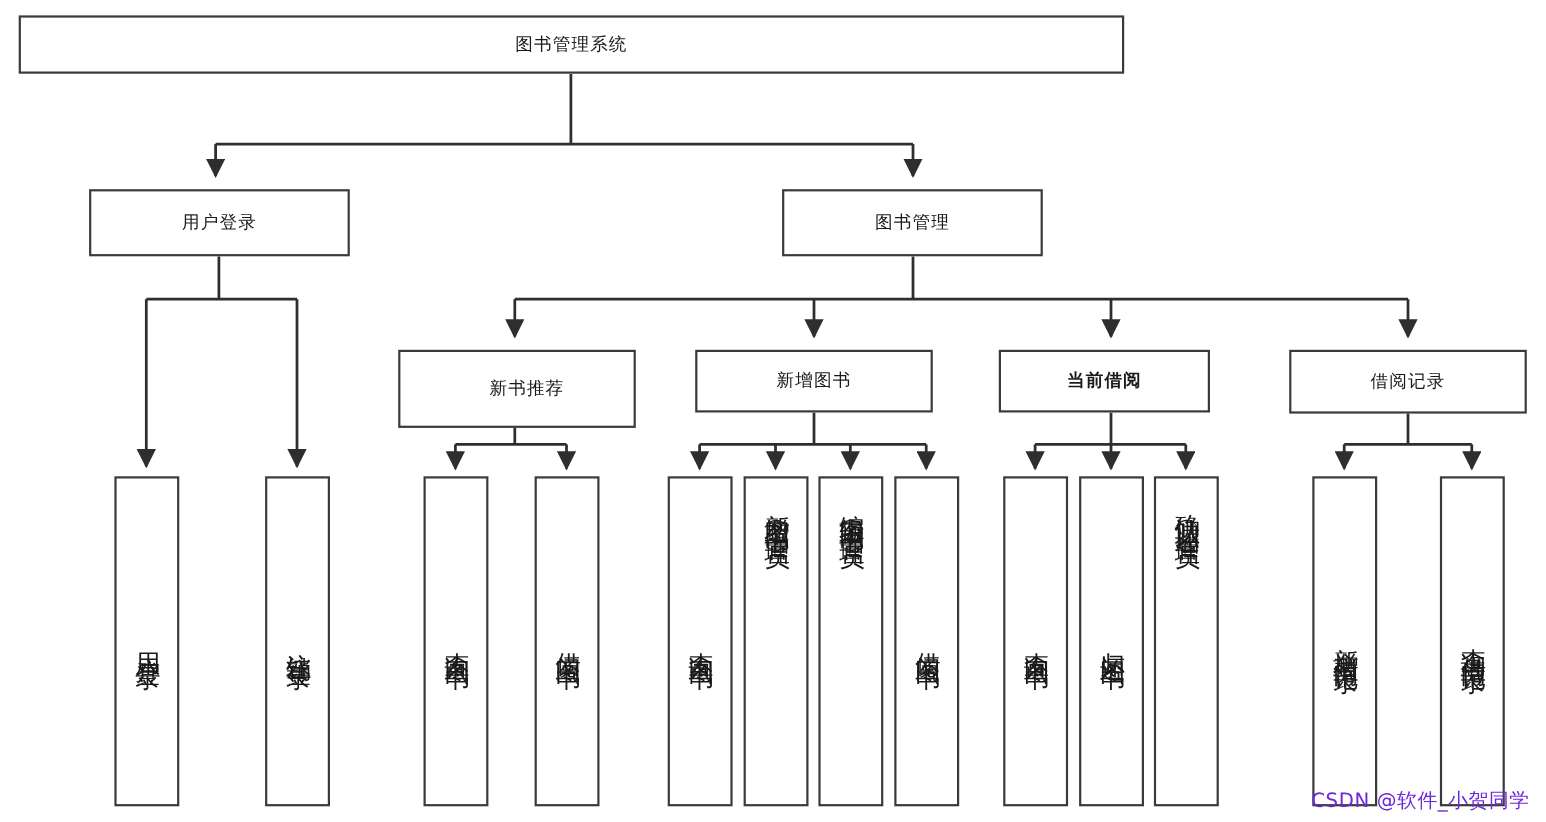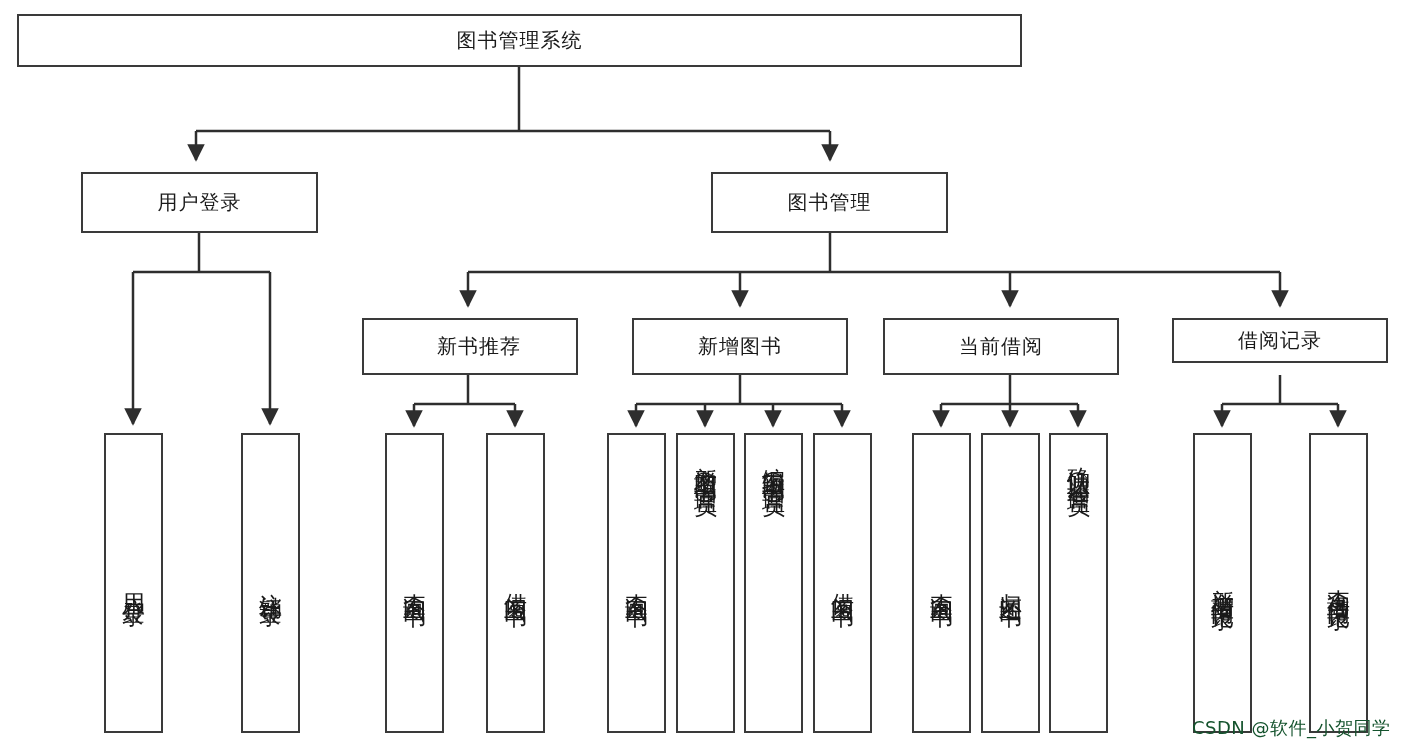--- a/index.html
+++ b/index.html
@@ -29,21 +29,21 @@
     position: absolute;
     box-sizing: border-box;
     border: 2px solid #3a3a3a;
     background: #ffffff;
     display: flex;
     align-items: center;
     justify-content: center;
     color: #1a1a1a;
   }
   .node.horiz {
-    font-size: 20px;
+    font-size: 16px;
     letter-spacing: 1px;
   }
   .node.vert {
     font-size: 23px;
     align-items: flex-start;
     justify-content: center;
     padding-top: 14px;
   }
   .node.vert .vlabel {
     writing-mode: vertical-rl;
@@ -52,21 +52,21 @@
     line-height: 1;
     white-space: nowrap;
   }
   .node.vert.centered {
     align-items: center;
     padding-top: 0;
   }
   .watermark {
     position: absolute;
     font-size: 18px;
-    color: #14532d;
+    color: #6d28d9;
     white-space: nowrap;
     letter-spacing: 0.5px;
   }
 </style>
 </head>
 <body>
 
 <div id="canvas">
 
   <svg class="connectors" viewBox="0 0 1405 747">
@@ -123,30 +123,30 @@
     <span>图书管理系统</span>
   </div>
 
   <div class="node horiz" style="left:81px; top:172px; width:237px; height:61px;">
     <span>用户登录</span>
   </div>
   <div class="node horiz" style="left:711px; top:172px; width:237px; height:61px;justify-content:center;">
     <span>图书管理</span>
   </div>
 
-  <div class="node horiz" style="left:362px; top:318px; width:216px; height:57px;padding-left:18px;">
+  <div class="node horiz" style="left:362px; top:318px; width:216px; height:71px;padding-left:18px;">
     <span>新书推荐</span>
   </div>
   <div class="node horiz" style="left:632px; top:318px; width:216px; height:57px;">
     <span>新增图书</span>
   </div>
-  <div class="node horiz" style="left:883px; top:318px; width:236px; height:57px;">
+  <div class="node horiz" style="left:908px; top:318px; width:192px; height:57px;font-weight:bold;">
     <span>当前借阅</span>
   </div>
-  <div class="node horiz" style="left:1172px; top:318px; width:216px; height:45px;font-family:Liberation Mono, monospace;">
+  <div class="node horiz" style="left:1172px; top:318px; width:216px; height:58px;font-family:Liberation Mono, monospace;">
     <span>借阅记录</span>
   </div>
 
   <div class="node vert centered" style="left:104px; top:433px; width:59px; height:300px;">
     <span class="vlabel">用户登录</span>
   </div>
   <div class="node vert centered" style="left:241px; top:433px; width:59px; height:300px;">
     <span class="vlabel">注销登录</span>
   </div>
 

